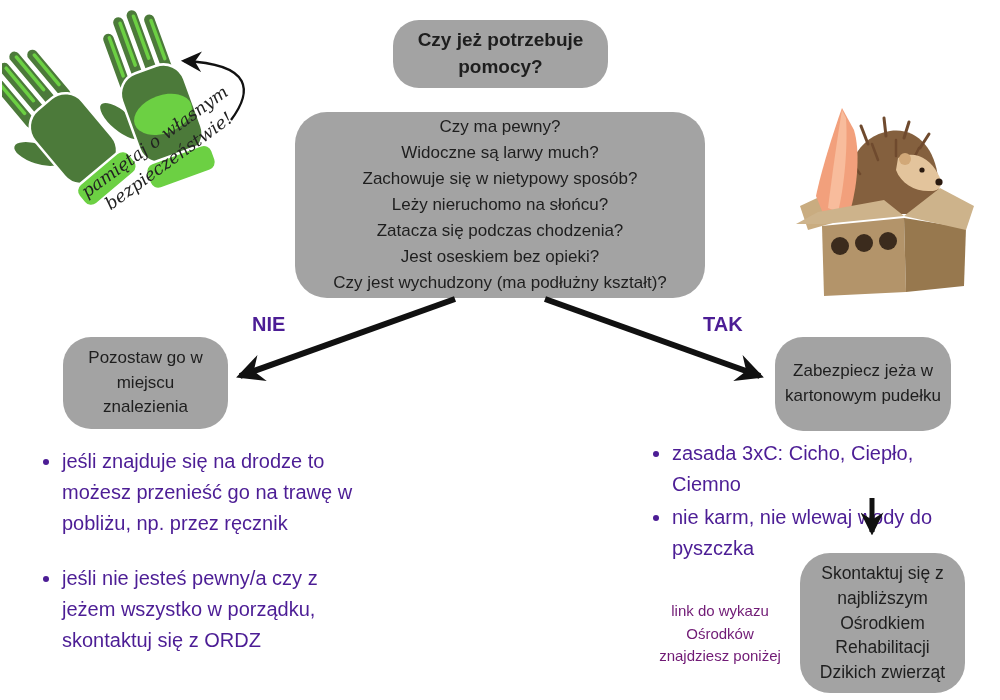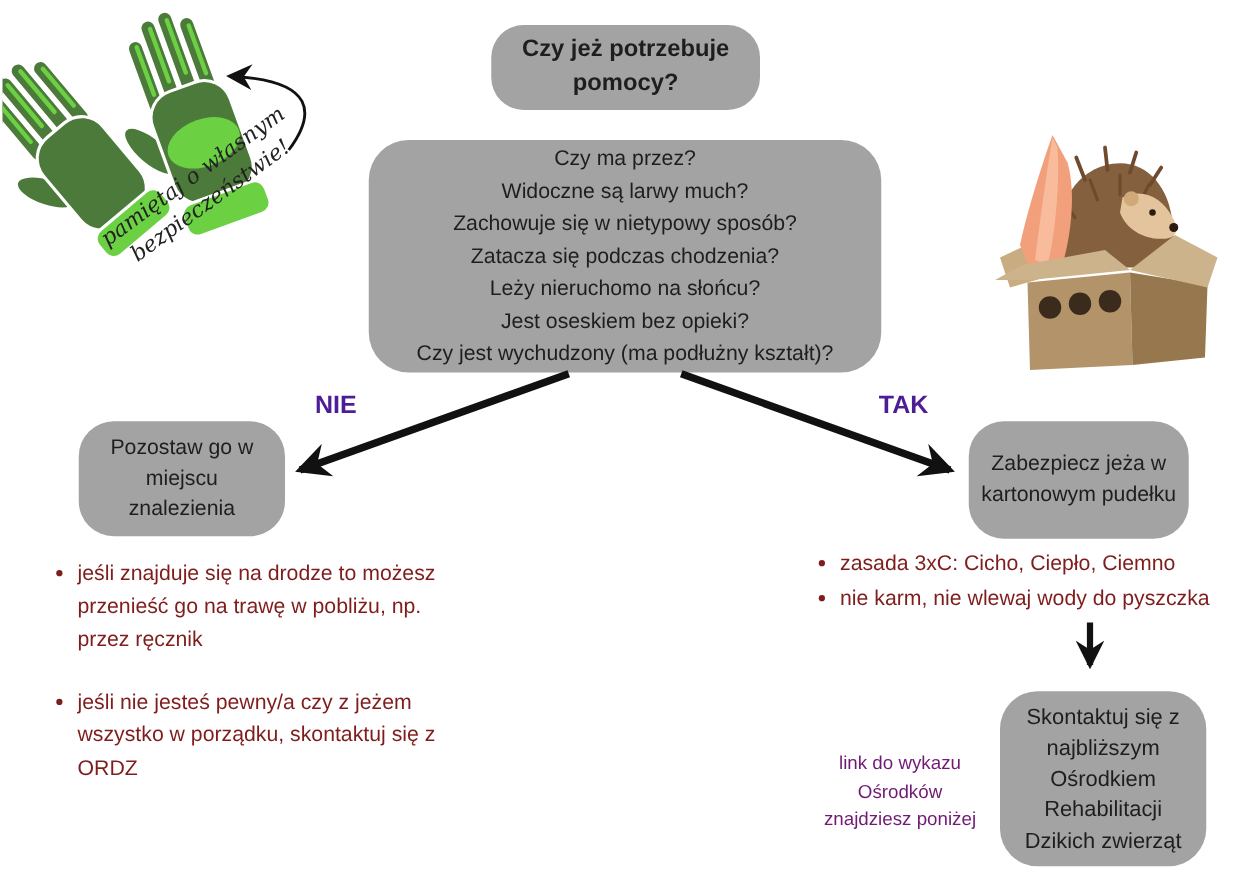--- a/index.html
+++ b/index.html
@@ -20,22 +20,22 @@
     font-size:17px;line-height:1.45;padding:6px 10px;}
   #box-secure{left:775px;top:337px;width:176px;height:94px;border-radius:28px;
     font-size:17px;line-height:1.45;padding:6px 10px;justify-content:center;}
   #contact-box{left:800px;top:553px;width:165px;height:140px;border-radius:30px;
     font-size:17.5px;line-height:1.42;padding:8px 10px;}
 
   .branch-label{position:absolute;font-weight:bold;font-size:20px;color:#4c1d95;z-index:2;}
   #label-nie{left:252px;top:313px;}
   #label-tak{left:703px;top:313px;}
 
-  .bullets{position:absolute;margin:0;padding-left:22px;color:#7f1d1d;
-    font-size:17px;line-height:1.55;z-index:2;}
+  .bullets{position:absolute;margin:0;padding-left:22px;color:#4c1d95;
+    font-size:20px;line-height:1.55;z-index:2;}
   #bullets-left{left:40px;top:446px;width:300px;}
   #bullets-left li{margin-bottom:24px;}
   #bullets-right{left:650px;top:438px;width:300px;}
   #bullets-right li{margin-bottom:2px;}
 
   #link-note{position:absolute;left:645px;top:600px;width:150px;text-align:center;
     font-size:15px;line-height:1.5;color:#701a75;z-index:2;}
 
   #safety-note{
     position:absolute;left:52px;top:128px;width:220px;text-align:center;
@@ -134,25 +134,25 @@
       <circle cx="76" cy="147" r="9" fill="#3B2B1D"></circle>
       <circle cx="100" cy="145" r="9" fill="#3B2B1D"></circle>
     </svg>
   </div>
 
   <div id="title-box" class="pinkbox">
     <span>Czy jeż potrzebuje pomocy?</span>
   </div>
 
   <div id="question-box" class="pinkbox">
-    <div class="qline">Czy ma przez?</div>
+    <div class="qline">Czy ma pewny?</div>
     <div class="qline">Widoczne są larwy much?</div>
     <div class="qline">Zachowuje się w nietypowy sposób?</div>
+    <div class="qline">Leży nieruchomo na słońcu?</div>
     <div class="qline">Zatacza się podczas chodzenia?</div>
-    <div class="qline">Leży nieruchomo na słońcu?</div>
     <div class="qline">Jest oseskiem bez opieki?</div>
     <div class="qline">Czy jest wychudzony (ma podłużny kształt)?</div>
   </div>
 
   <div id="label-nie" class="branch-label">NIE</div>
   <div id="label-tak" class="branch-label">TAK</div>
 
   <div id="box-leave" class="pinkbox">
     <span>Pozostaw go w miejscu znalezienia</span>
   </div>

